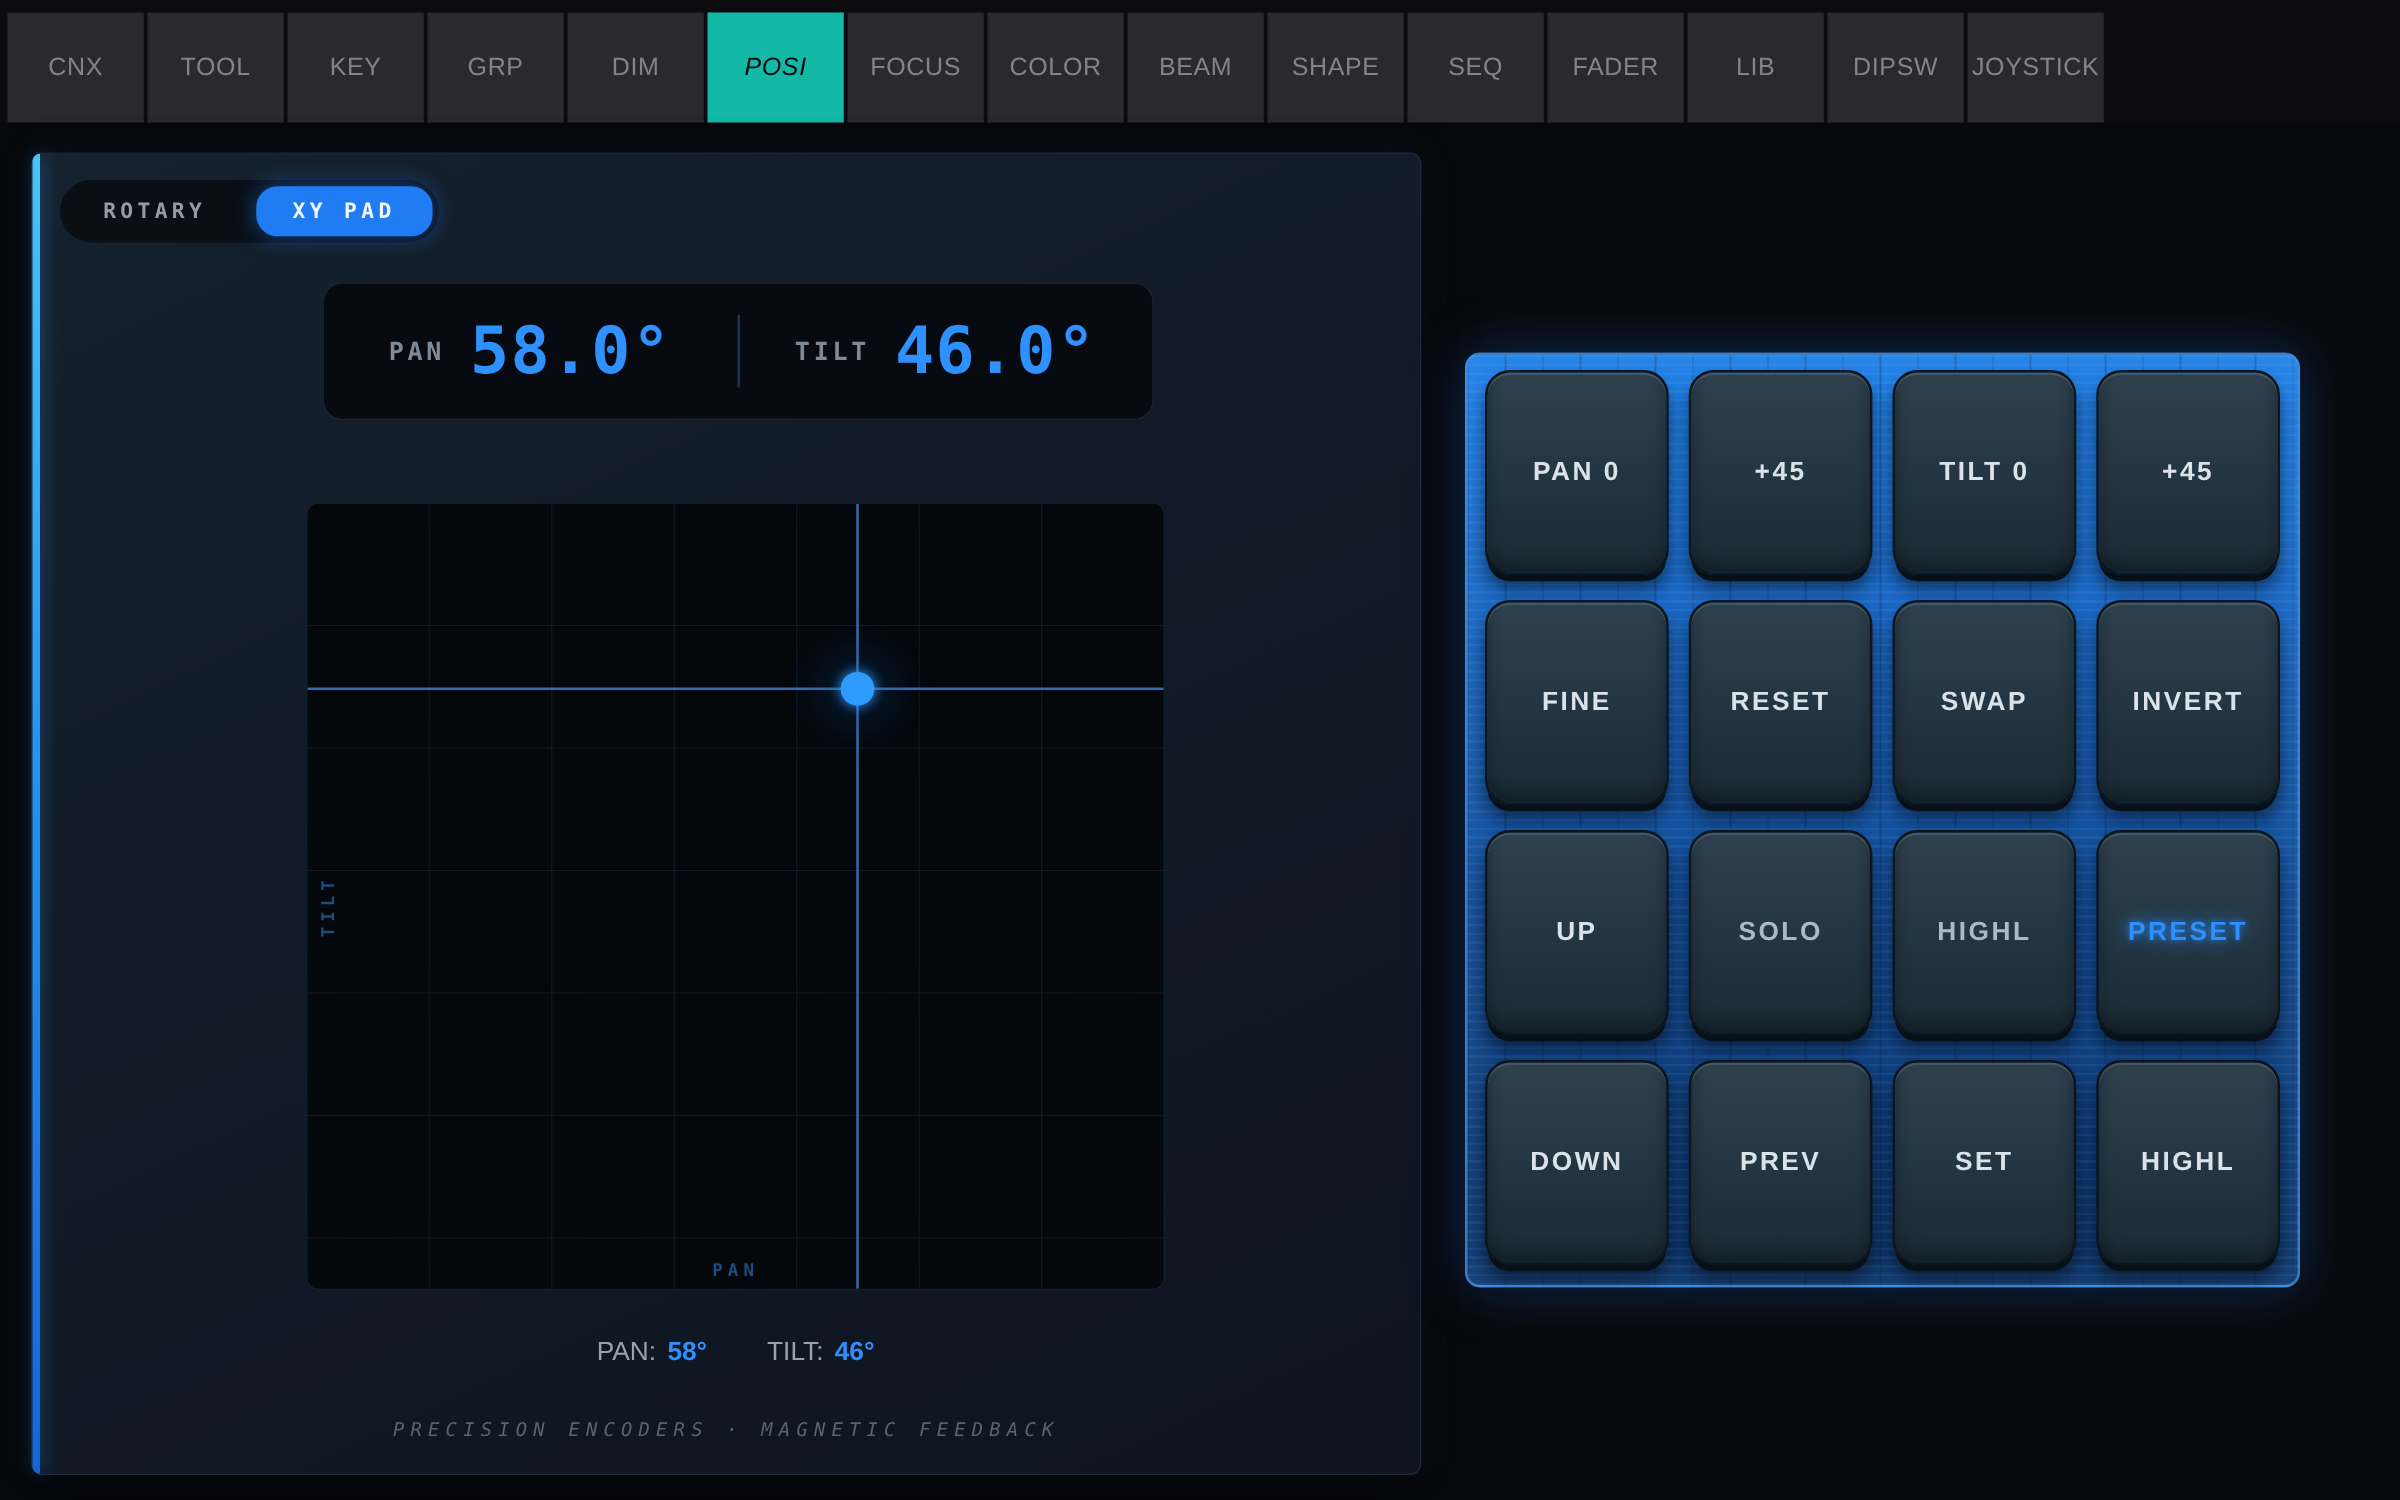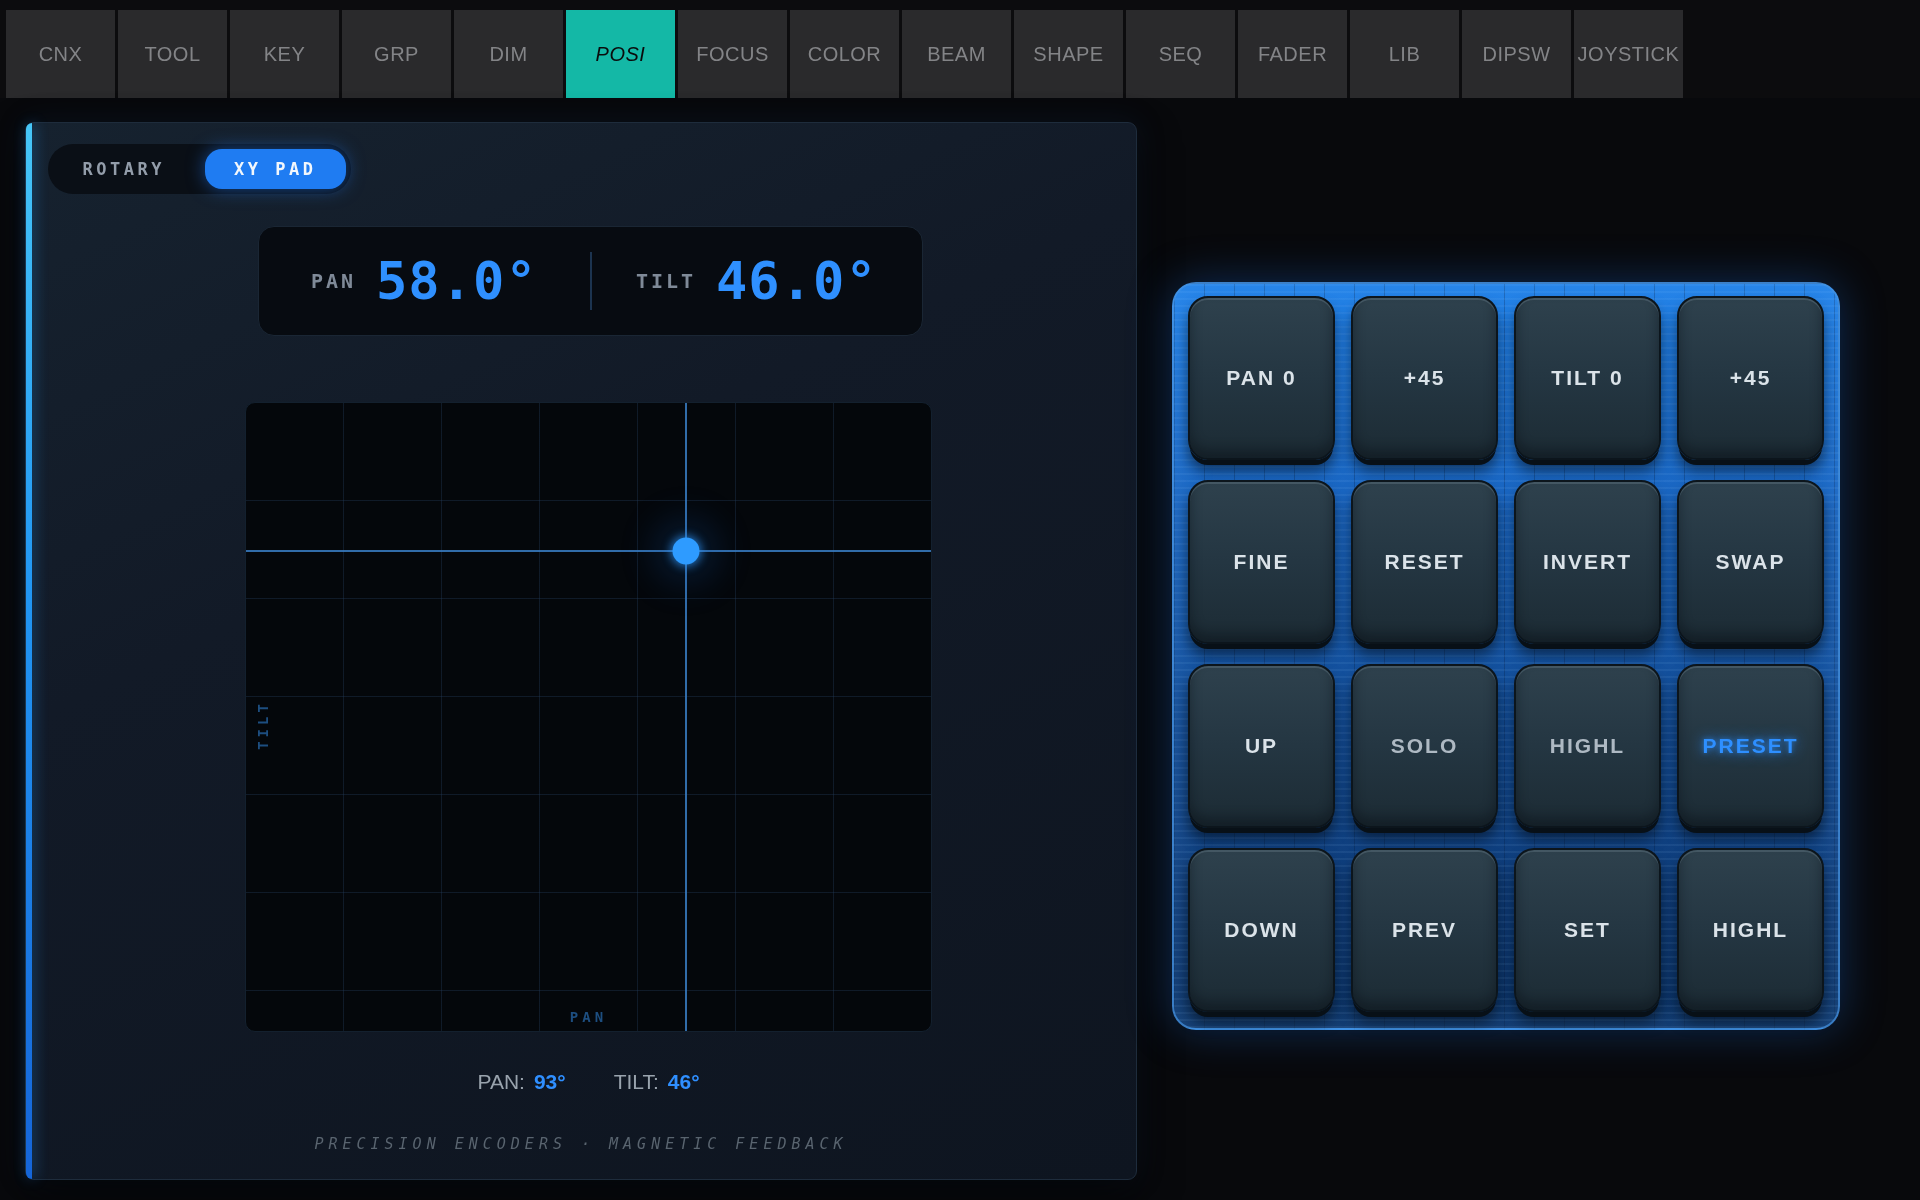--- a/index.html
+++ b/index.html
@@ -122,21 +122,21 @@
   .panel-footer {
     position:absolute; left:0; right:0; top:1012px; text-align:center;
     color:#59646f; font-size:15px; letter-spacing:5px;
     font-family:"DejaVu Sans Mono", monospace;
     font-style:italic;
   }
 
   
   .keypad {
     position:absolute; left:1172px; top:282px; width:668px; height:748px;
-    border-radius:24px;
+    border-radius:12px;
     border:2px solid rgba(72,150,228,0.75);
     background:
       repeating-linear-gradient(180deg, rgba(160,210,255,0.08) 0 2px, rgba(0,0,0,0) 2px 7px),
       repeating-linear-gradient(90deg, rgba(6,24,52,0.25) 0 1px, rgba(0,0,0,0) 1px 30px),
       linear-gradient(180deg,#2181e8 0%,#1a66c2 28%,#124a92 60%,#0e3a75 85%,#0c3468 100%);
     box-shadow:0 0 44px rgba(25,110,220,0.35), inset 0 0 40px rgba(120,190,255,0.18);
   }
   .key-grid {
     width:100%; height:100%;
     display:grid;
@@ -211,41 +211,41 @@
     <div class="crosshair-v" style="left: 64.3%;"></div>
     <div class="crosshair-h" style="top: 23.5%;"></div>
     <div class="xy-dot" style="left: 64.3%; top: 23.5%;"></div>
     <div class="axis-y">TILT</div>
     <div class="axis-x">PAN</div>
   </div>
 
   <div class="status-row">
     <div class="status-pair">
       <span class="status-label">PAN:</span>
-      <span class="status-value">93°</span>
+      <span class="status-value">58°</span>
     </div>
     <div class="status-pair">
       <span class="status-label">TILT:</span>
       <span class="status-value">46°</span>
     </div>
   </div>
 
   <div class="panel-footer">PRECISION ENCODERS · MAGNETIC FEEDBACK</div>
 </div>
 
 <div class="keypad">
   <div class="key-grid">
     <div class="key">PAN 0</div>
     <div class="key">+45</div>
     <div class="key">TILT 0</div>
     <div class="key">+45</div>
     <div class="key">FINE</div>
     <div class="key">RESET</div>
+    <div class="key">SWAP</div>
     <div class="key">INVERT</div>
-    <div class="key">SWAP</div>
     <div class="key">UP</div>
     <div class="key dim">SOLO</div>
     <div class="key dim">HIGHL</div>
     <div class="key accent">PRESET</div>
     <div class="key">DOWN</div>
     <div class="key">PREV</div>
     <div class="key">SET</div>
     <div class="key">HIGHL</div>
   </div>
 </div>

